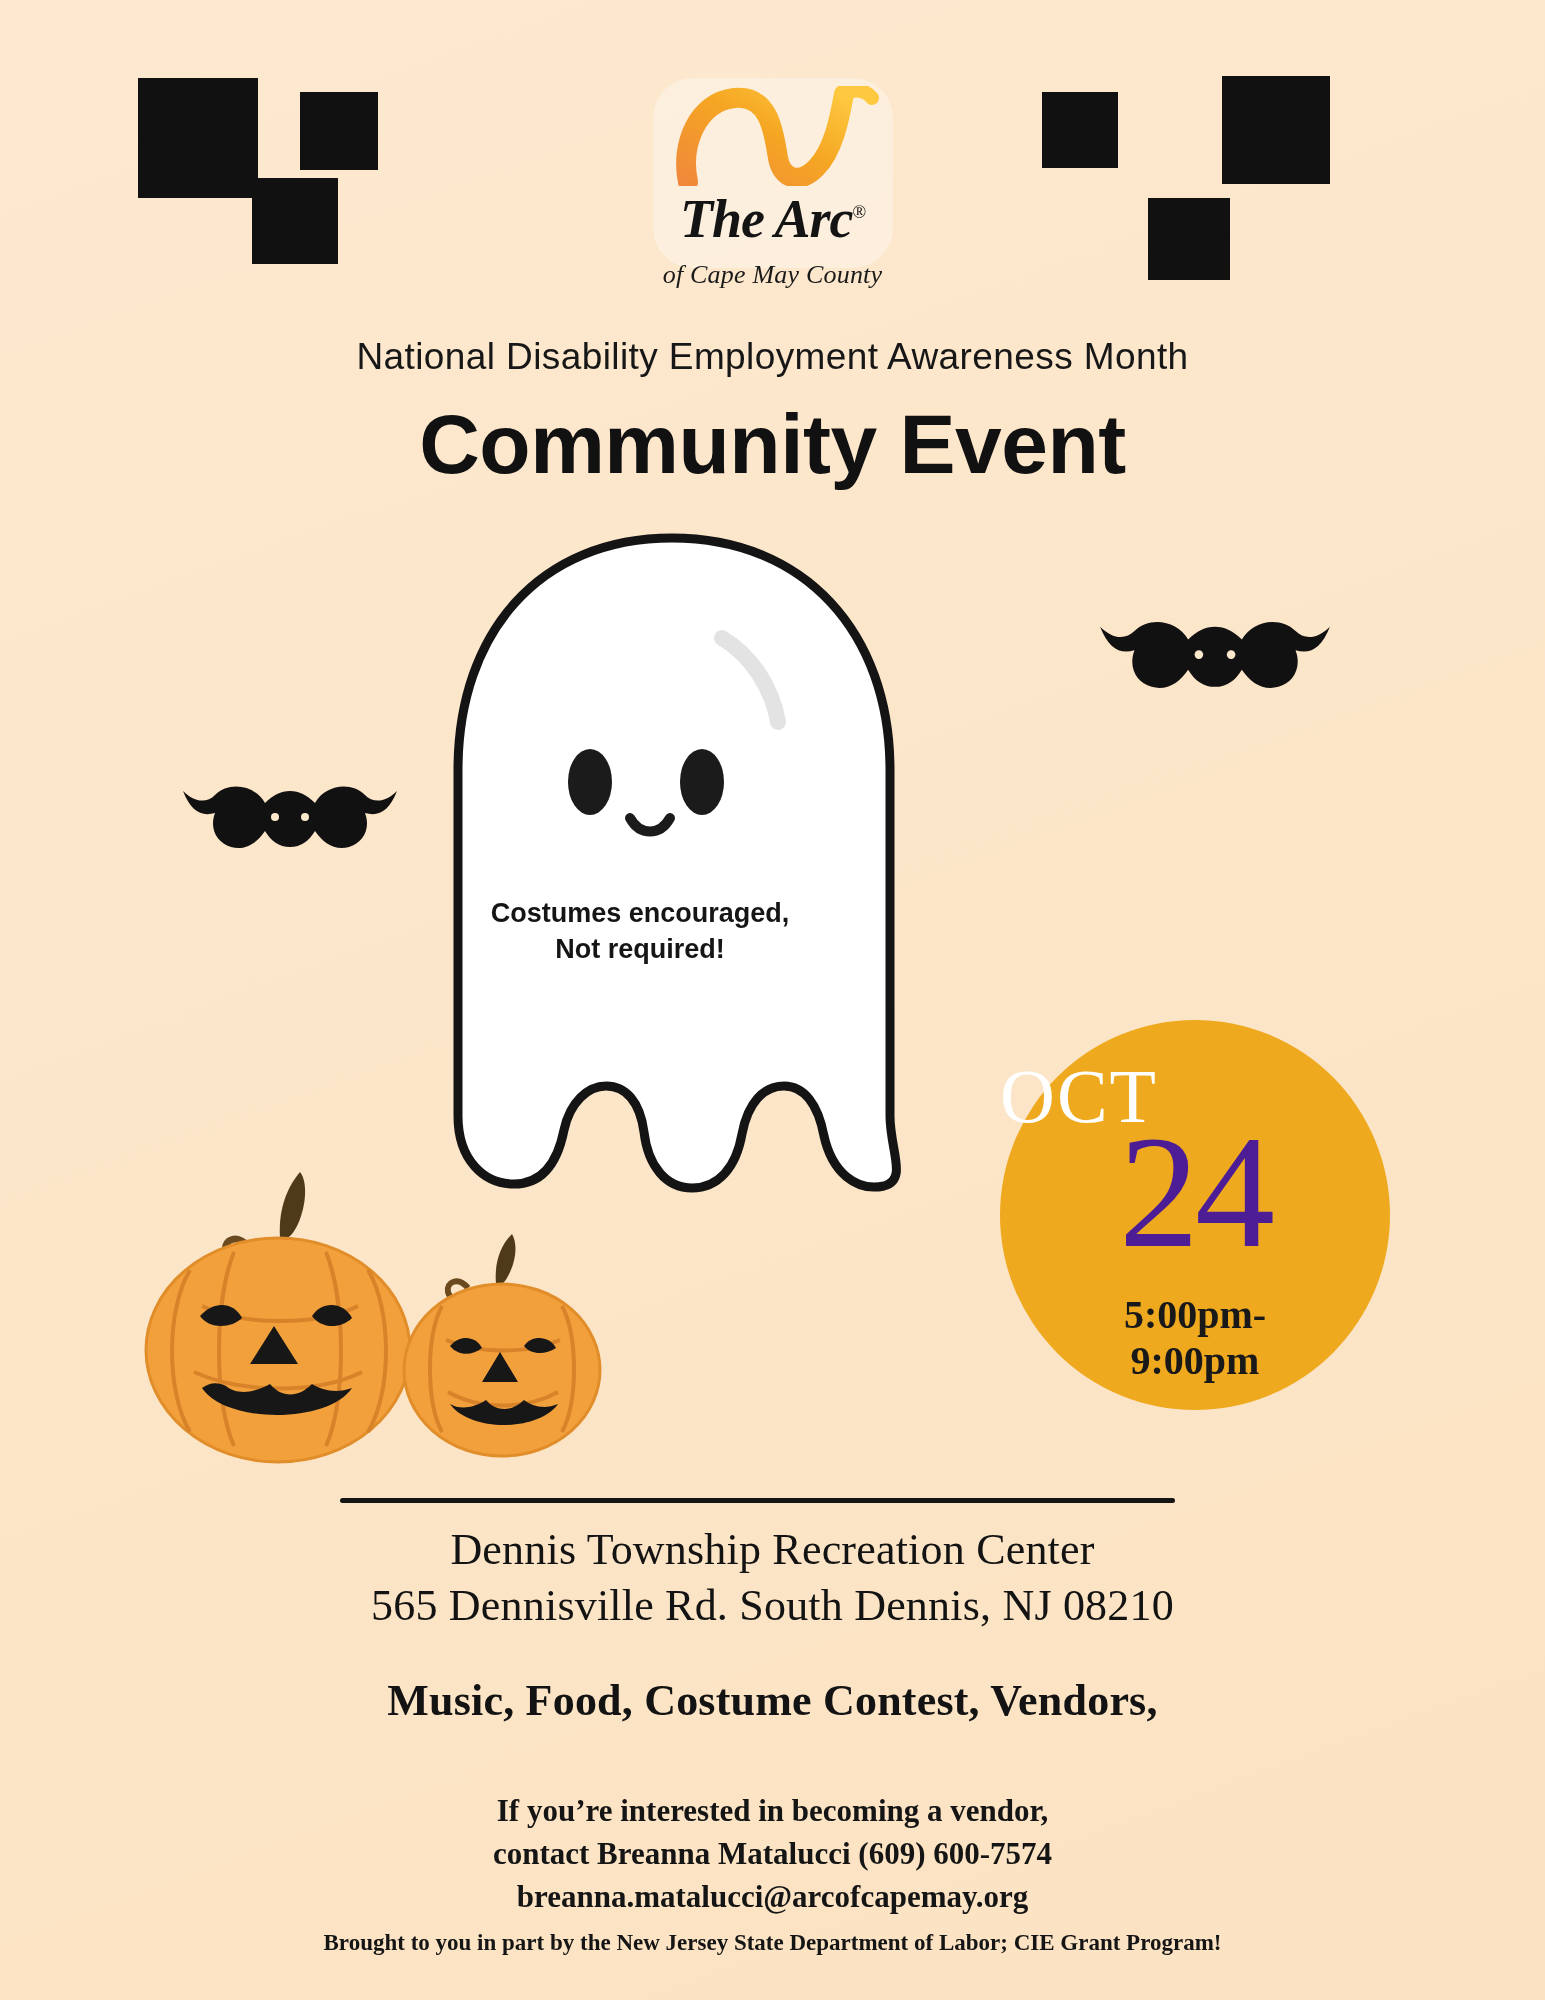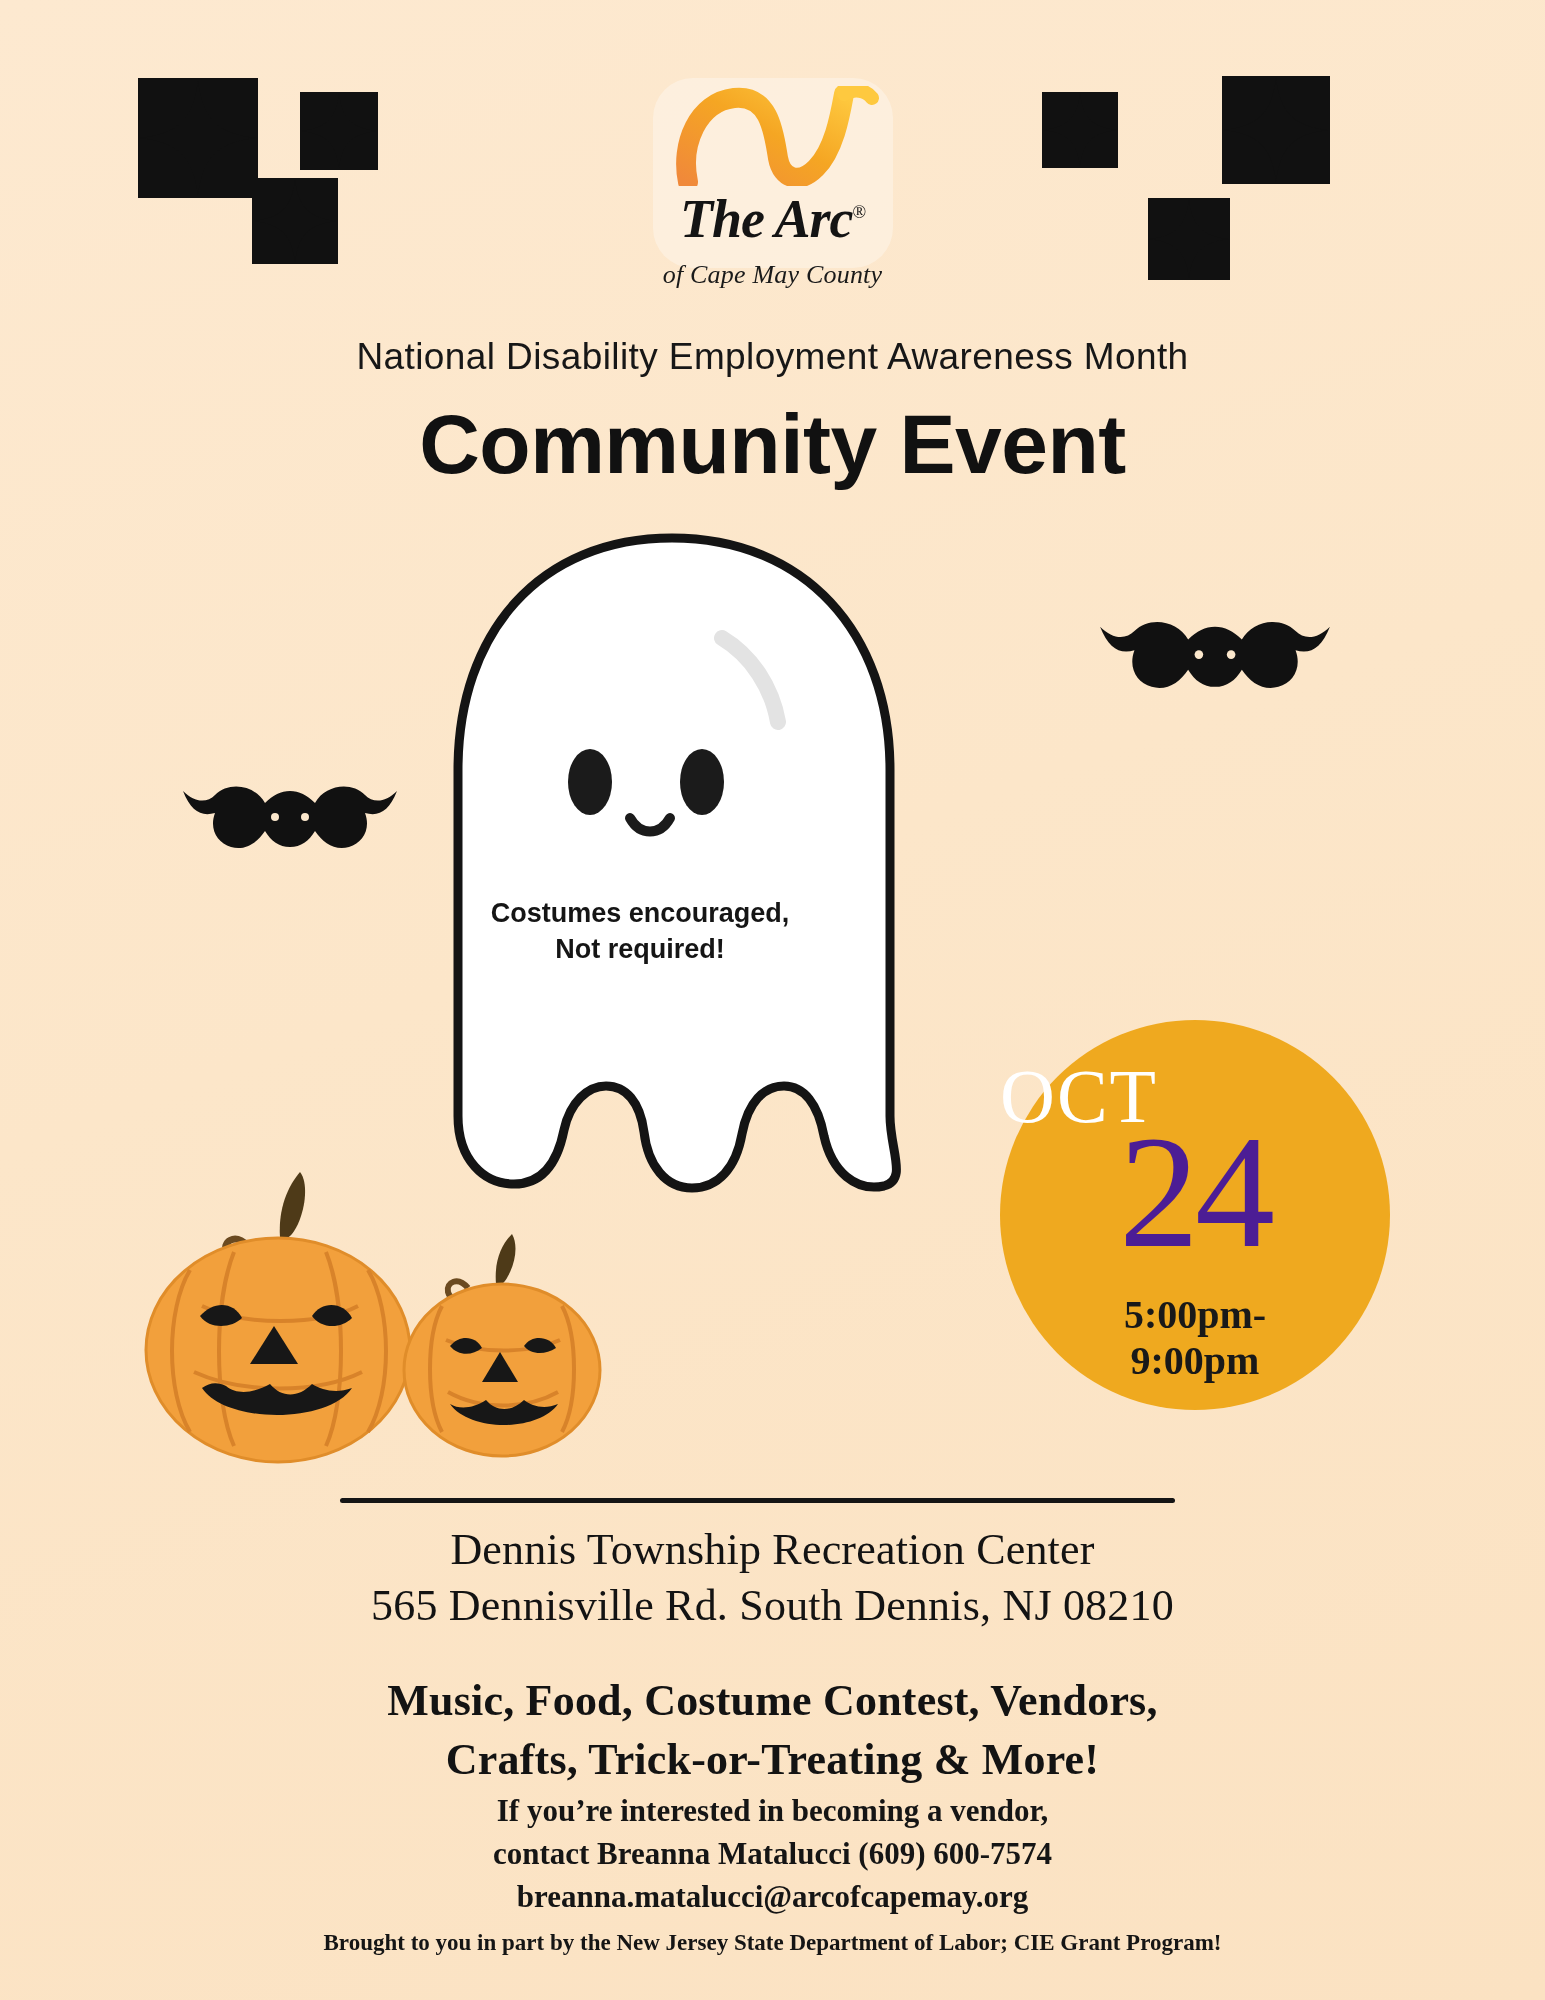--- a/index.html
+++ b/index.html
@@ -363,21 +363,20 @@
 
   <div class="rule"></div>
 
   <div class="venue">
     <div>Dennis Township Recreation Center</div>
     <div>565 Dennisville Rd. South Dennis, NJ 08210</div>
   </div>
 
   <div class="activities">
     <div>Music, Food, Costume Contest, Vendors,</div>
-    <div>Crafts, Trick-or-Treating &amp; More!</div>
   </div>
 
   <div class="vendor">
     <div>If you’re interested in becoming a vendor,</div>
     <div>contact Breanna Matalucci (609) 600-7574</div>
     <div>breanna.matalucci@arcofcapemay.org</div>
   </div>
 
   <div class="footer">Brought to you in part by the New Jersey State Department of Labor; CIE Grant Program!</div>
 

